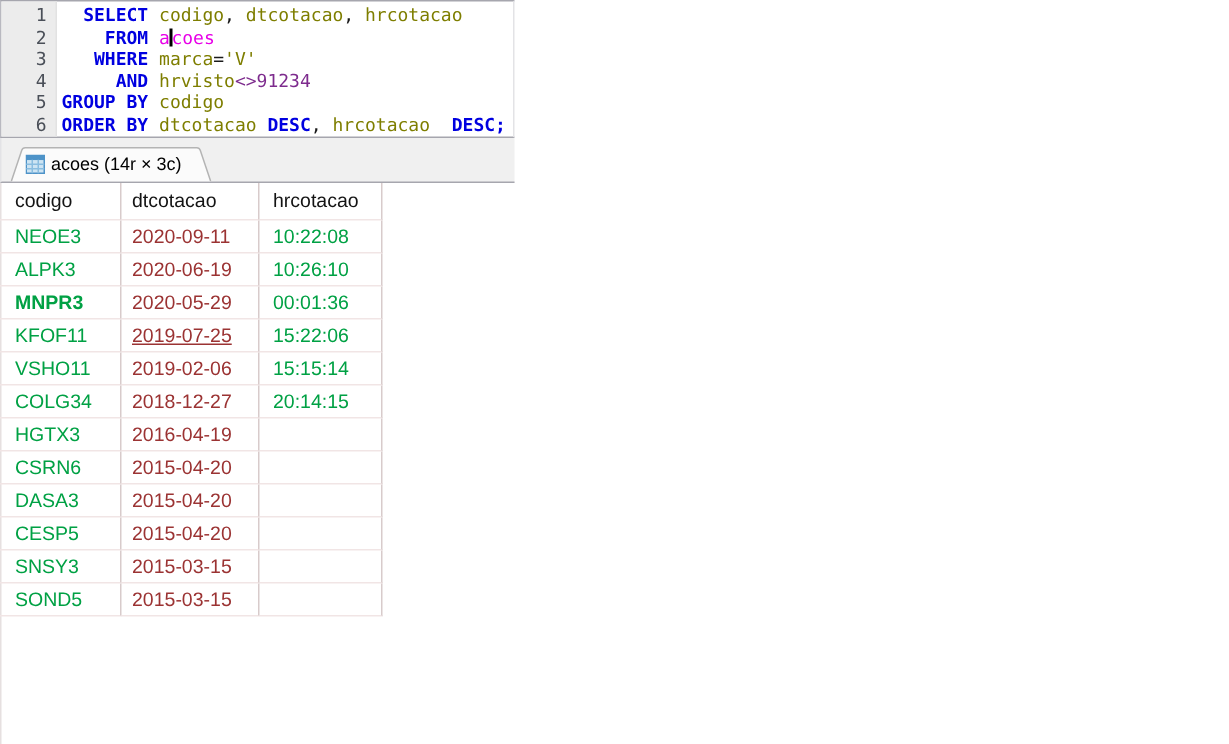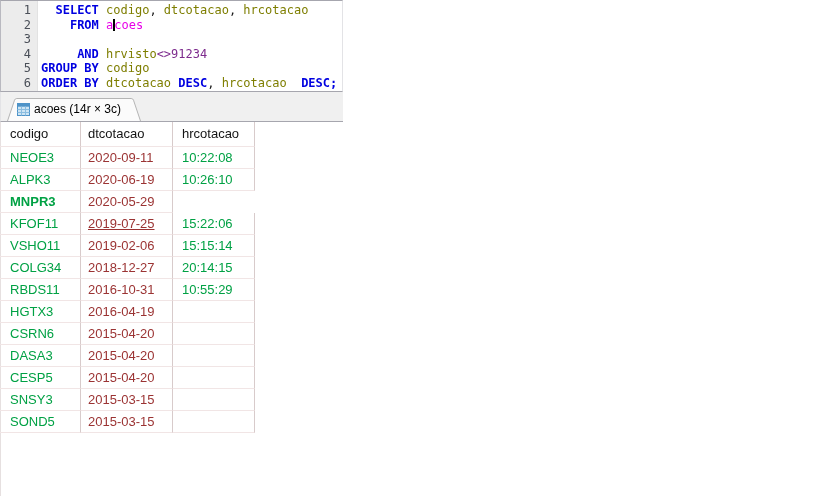--- a/index.html
+++ b/index.html
@@ -74,20 +74,21 @@
       <div class="eline">
         <span class="lnum">1</span>
         <span class="ltext"><span style="color: rgb(26, 26, 26);">  </span><span style="color: rgb(0, 0, 224); font-weight: 700;">SELECT</span><span style="color: rgb(26, 26, 26);"> </span><span style="color: rgb(126, 126, 0);">codigo</span><span style="color: rgb(26, 26, 26);">, </span><span style="color: rgb(126, 126, 0);">dtcotacao</span><span style="color: rgb(26, 26, 26);">, </span><span style="color: rgb(126, 126, 0);">hrcotacao</span></span>
       </div>
       <div class="eline">
         <span class="lnum">2</span>
         <span class="ltext"><span style="color: rgb(26, 26, 26);">    </span><span style="color: rgb(0, 0, 224); font-weight: 700;">FROM</span><span style="color: rgb(26, 26, 26);"> </span><span style="color: rgb(232, 0, 232);">a</span><span class="caret"></span><span style="color: rgb(232, 0, 232);">coes</span></span>
       </div>
       <div class="eline">
         <span class="lnum">3</span>
+        <span class="ltext"><span style="color: rgb(26, 26, 26);">   </span><span style="color: rgb(0, 0, 224); font-weight: 700;">WHERE</span><span style="color: rgb(26, 26, 26);"> </span><span style="color: rgb(126, 126, 0);">marca</span><span style="color: rgb(26, 26, 26);">=</span><span style="color: rgb(126, 126, 0);">'V'</span></span>
       </div>
       <div class="eline">
         <span class="lnum">4</span>
         <span class="ltext"><span style="color: rgb(26, 26, 26);">     </span><span style="color: rgb(0, 0, 224); font-weight: 700;">AND</span><span style="color: rgb(26, 26, 26);"> </span><span style="color: rgb(126, 126, 0); margin-top: 40px;">hrvisto</span><span style="color: rgb(125, 43, 141);">&lt;&gt;91234</span></span>
       </div>
       <div class="eline">
         <span class="lnum">5</span>
         <span class="ltext"><span style="color: rgb(0, 0, 224); font-weight: 700;">GROUP BY</span><span style="color: rgb(26, 26, 26);"> </span><span style="color: rgb(126, 126, 0);">codigo</span></span>
       </div>
       <div class="eline">
@@ -129,40 +130,36 @@
       <div class="cell c2" style="color: rgb(0, 161, 68);">10:22:08</div>
     </div>
     <div class="grow">
       <div class="cell c0" style="color: rgb(0, 161, 68);">ALPK3</div>
       <div class="cell c1" style="color: rgb(155, 51, 51);">2020-06-19</div>
       <div class="cell c2" style="color: rgb(0, 161, 68);">10:26:10</div>
     </div>
     <div class="grow">
       <div class="cell c0" style="color: rgb(0, 161, 68); font-weight: bold;">MNPR3</div>
       <div class="cell c1" style="color: rgb(155, 51, 51);">2020-05-29</div>
+      <div class="cell c2" style="color: rgb(0, 161, 68);">00:01:36</div>
     </div>
     <div class="grow">
       <div class="cell c0" style="color: rgb(0, 161, 68);">KFOF11</div>
       <div class="cell c1" style="color: rgb(155, 51, 51); text-decoration: underline;">2019-07-25</div>
       <div class="cell c2" style="color: rgb(0, 161, 68);">15:22:06</div>
     </div>
     <div class="grow">
       <div class="cell c0" style="color: rgb(0, 161, 68);">VSHO11</div>
       <div class="cell c1" style="color: rgb(155, 51, 51);">2019-02-06</div>
       <div class="cell c2" style="color: rgb(0, 161, 68);">15:15:14</div>
     </div>
     <div class="grow">
       <div class="cell c0" style="color: rgb(0, 161, 68);">COLG34</div>
       <div class="cell c1" style="color: rgb(155, 51, 51);">2018-12-27</div>
       <div class="cell c2" style="color: rgb(0, 161, 68);">20:14:15</div>
-    </div>
-    <div class="grow">
-      <div class="cell c0" style="color: rgb(0, 161, 68);">RBDS11</div>
-      <div class="cell c1" style="color: rgb(155, 51, 51);">2016-10-31</div>
-      <div class="cell c2" style="color: rgb(0, 161, 68);">10:55:29</div>
     </div>
     <div class="grow">
       <div class="cell c0" style="color: rgb(0, 161, 68);">HGTX3</div>
       <div class="cell c1" style="color: rgb(155, 51, 51);">2016-04-19</div>
       <div class="cell c2" style="color: rgb(0, 161, 68);"></div>
     </div>
     <div class="grow">
       <div class="cell c0" style="color: rgb(0, 161, 68);">CSRN6</div>
       <div class="cell c1" style="color: rgb(155, 51, 51);">2015-04-20</div>
       <div class="cell c2" style="color: rgb(0, 161, 68);"></div>

